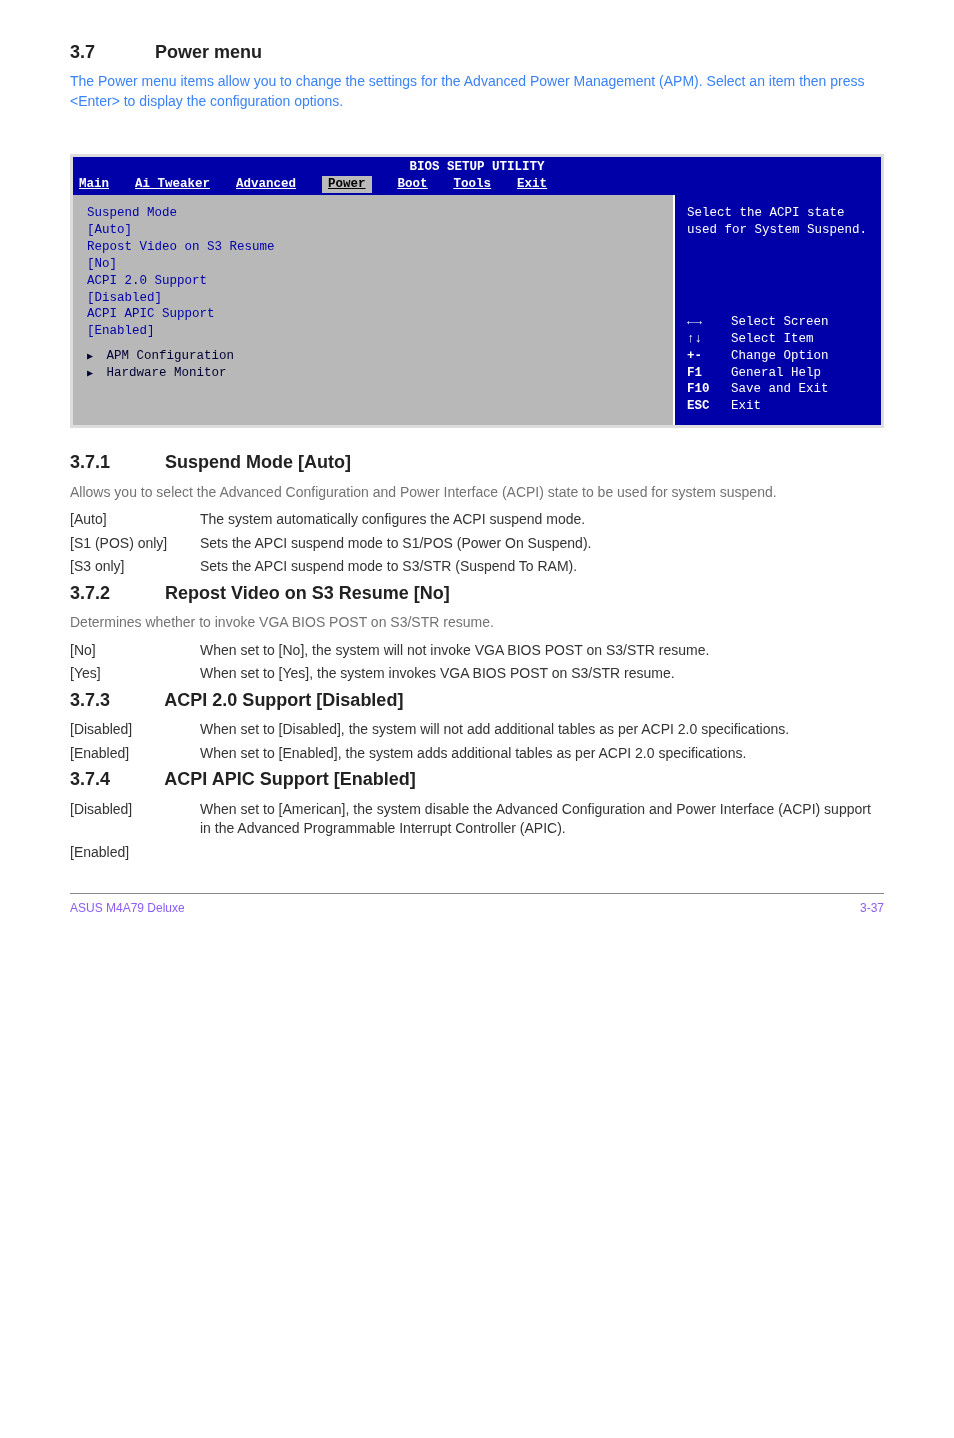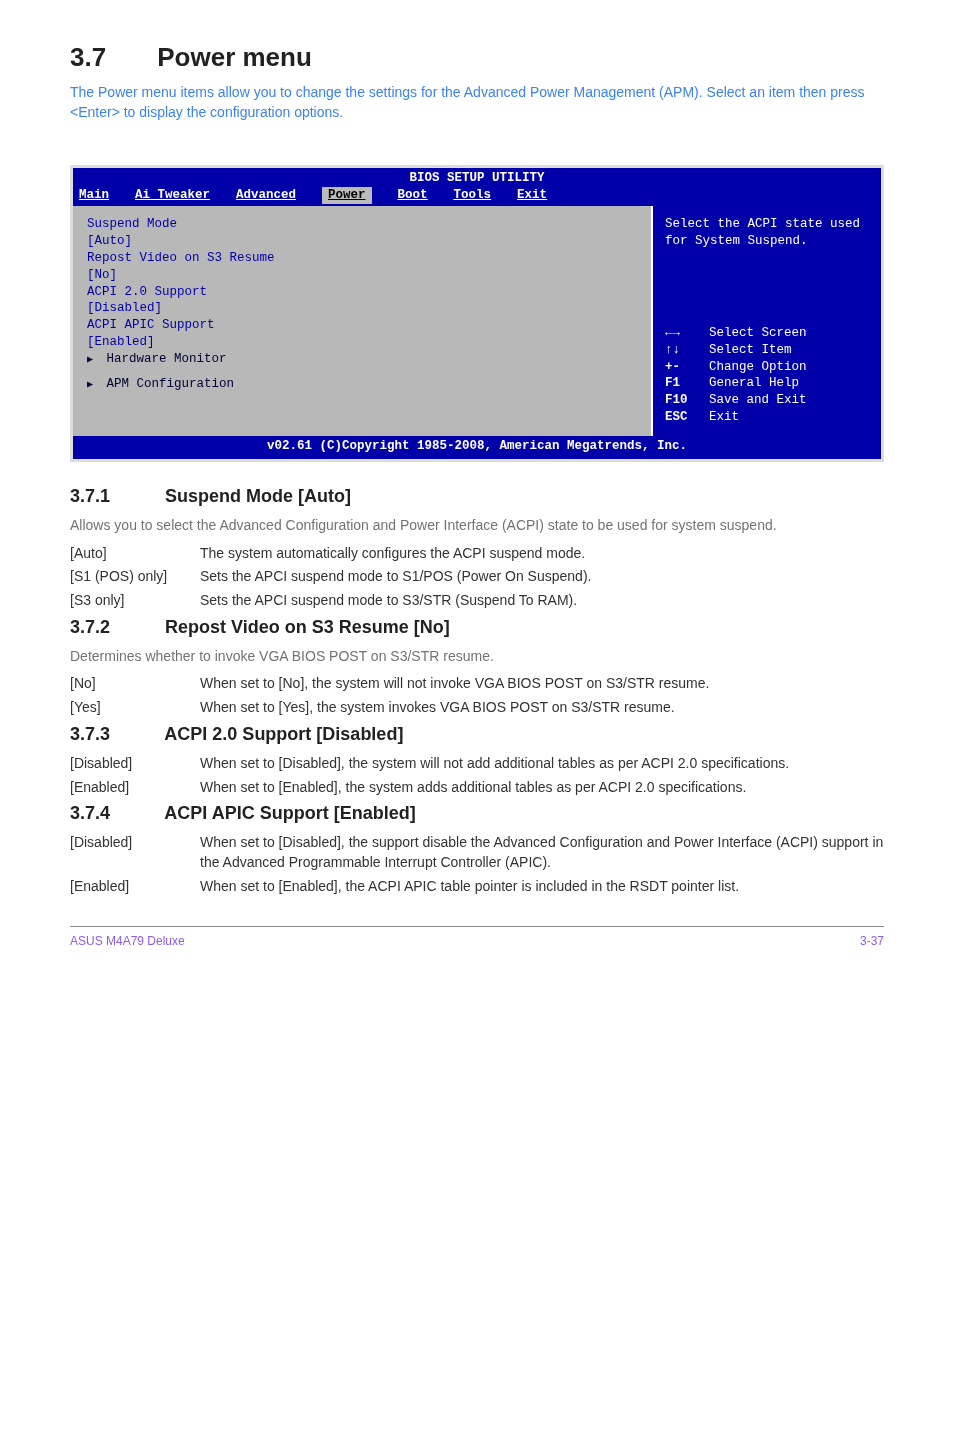--- a/index.html
+++ b/index.html
@@ -10,21 +10,21 @@
     width: 954px;
     margin: 0 auto;
     padding: 40px 70px 20px 70px;
     font-size: 14px;
     line-height: 1.35;
     position: relative;
   }
   h1.section-title {
     font-family: Arial, Helvetica, sans-serif;
     font-weight: bold;
-    font-size: 26px;
+    font-size: 18px;
     color: #222;
     margin-bottom: 8px;
   }
   h1.section-title .num { display:inline-block; width: 80px; }
   p.intro { margin-bottom: 14px; color:#3b82f6; font-size:14px; line-height:1.4; }
 
   .bios-panel {
     border: 3px solid #ddd;
     padding: 0;
     background: #0000a8;
@@ -59,21 +59,21 @@
     min-height: 230px;
   }
   .bios-left {
     flex: 1;
     background: #b8b8b8;
     padding: 10px 14px;
     color: #0000a8;
     position: relative;
   }
   .bios-right {
-    width: 230px;
+    width: 208px;
     background: #0000a8;
     color: #fff;
     padding: 10px 12px;
     border-left: 2px solid #fff;
     display: flex;
     flex-direction: column;
     justify-content: space-between;
   }
   .bios-left .row { display:flex;flex-direction:column; }
   .bios-left .lbl { width: 230px; }
@@ -166,27 +166,27 @@
         <div class="val">[No]</div>
       </div>
       <div class="row">
         <div class="lbl">ACPI 2.0 Support</div>
         <div class="val">[Disabled]</div>
       </div>
       <div class="row">
         <div class="lbl">ACPI APIC Support</div>
         <div class="val">[Enabled]</div>
       </div>
+      <div class="sub">
+        <span class="tri">▶</span>
+        <span>APM Configuration</span>
+      </div>
       <div class="sub" style="margin-top:0;">
         <span class="tri">▶</span>
         <span>Hardware Monitor</span>
-      </div>
-      <div class="sub">
-        <span class="tri">▶</span>
-        <span>APM Configuration</span>
       </div>
     </div>
     <div class="bios-right">
       <div>Select the ACPI state used for System Suspend.</div>
       <div>
         <div class="legend-row">
             <div class="legend-key">←→</div>
             <div>Select Screen</div>
           </div>
         <div class="legend-row">
@@ -205,21 +205,20 @@
             <div class="legend-key">F10</div>
             <div>Save and Exit</div>
           </div>
         <div class="legend-row">
             <div class="legend-key">ESC</div>
             <div>Exit</div>
           </div>
       </div>
     </div>
   </div>
-  <div class="bios-footer">v02.61 (C)Copyright 1985-2008, American Megatrends, Inc.</div>
 </div>
 
 <h2 class="subsection">
   <span class="subnum">3.7.1</span>
   <span>Suspend Mode [Auto]</span>
 </h2>
 <p class="body">Allows you to select the Advanced Configuration and Power Interface (ACPI) state to be used for system suspend.</p>
 <div class="opt-row">
     <div class="opt-key">[Auto]</div>
     <div class="opt-val">The system automatically configures the ACPI suspend mode.</div>
@@ -259,25 +258,24 @@
     <div class="opt-key">[Enabled]</div>
     <div class="opt-val">When set to [Enabled], the system adds additional tables as per ACPI 2.0 specifications.</div>
   </div>
 
 <h2 class="subsection">
   <span class="subnum">3.7.4</span>
   <span>ACPI APIC Support [Enabled]</span>
 </h2>
 <div class="opt-row">
     <div class="opt-key">[Disabled]</div>
-    <div class="opt-val">When set to [Disabled], the support disable the Advanced Configuration and Power Interface (ACPI) support in the Advanced Programmable Interrupt Controller (APIC).</div>
+    <div class="opt-val">When set to [American], the system disable the Advanced Configuration and Power Interface (ACPI) support in the Advanced Programmable Interrupt Controller (APIC).</div>
   </div>
 <div class="opt-row">
     <div class="opt-key">[Enabled]</div>
-    <div class="opt-val">When set to [Enabled], the ACPI APIC table pointer is included in the RSDT pointer list.</div>
   </div>
 
 <div class="side-tab">
   <span>Chapter 3</span>
 </div>
 
 <div class="footer-line">
   <span>ASUS M4A79 Deluxe</span>
   <span>3-37</span>
 </div>

